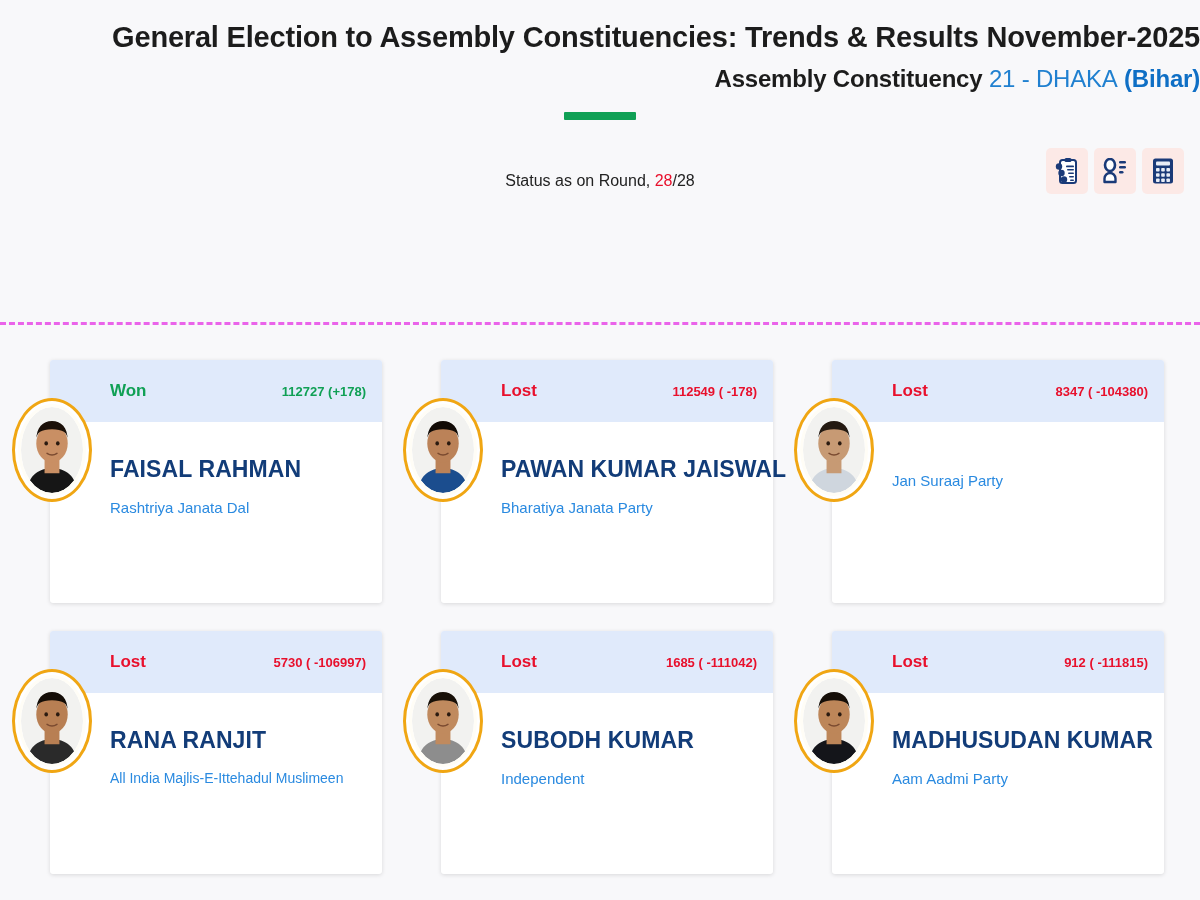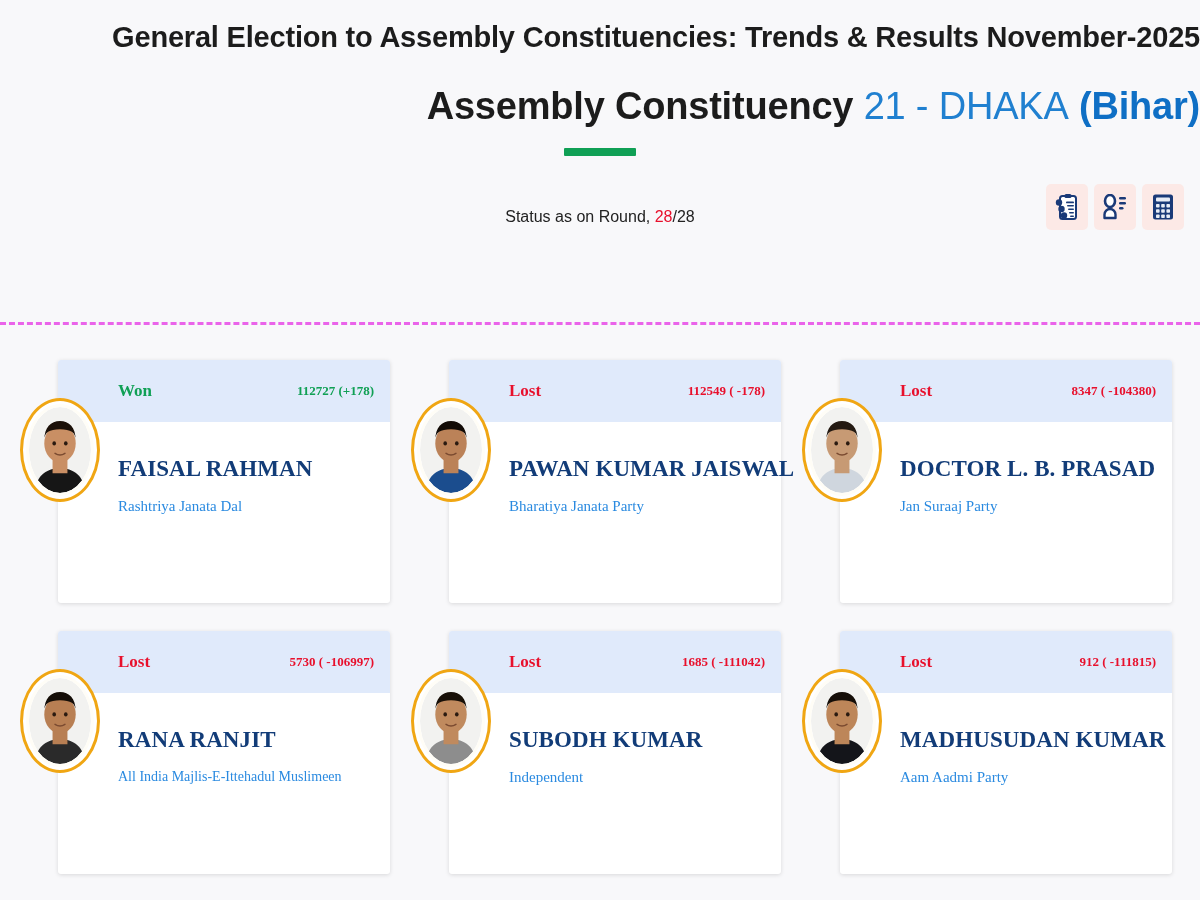--- a/index.html
+++ b/index.html
@@ -11,22 +11,22 @@
   }
   .page { position: relative; width: 1200px; height: 900px; }
 
   
   .header { padding-top: 18px; text-align: right; }
   .title-line1 {
     font-size: 29px; font-weight: 700; color: #1c1c1c;
     letter-spacing: -0.2px; line-height: 1.35;
   }
   .title-line2 {
-    font-size: 38px; font-weight: 700; color: #1c1c1c;
-    letter-spacing: -0.2px; line-height: 1.35; margin-top: 24px;
+    font-size: 24px; font-weight: 700; color: #1c1c1c;
+    letter-spacing: -0.2px; line-height: 1.35; margin-top: 6px;
   }
   .ac-code { color: #2080d0; font-weight: 500; }
   .state { color: #0f6fc5; font-weight: 700; }
   .green-underline {
     width: 72px; height: 8px; background: #10a055;
     margin: 16px auto 0; border-radius: 1px;
   }
 
   
   .status-row {
@@ -52,21 +52,21 @@
   
   .divider {
     position: absolute; left: 0; right: 0; top: 322px;
     height: 0; border-top: 3px dashed #e84be8; opacity: .85;
   }
 
   
   .grid {
     position: absolute; top: 360px; left: 0; width: 1076px;
     display: grid; grid-template-columns: repeat(3, 388px);
-    column-gap: 3px; row-gap: 28px; padding-left: 20px; font-family: Liberation Serif, serif;
+    column-gap: 3px; row-gap: 28px; padding-left: 12px;
   }
   .card {
     position: relative; width: 332px; margin-left: 38px;
     background: #ffffff; border-radius: 3px;
     box-shadow: 0 1px 4px rgba(0,0,0,.13);
     height: 243px; overflow: visible;
   }
   .card-head {
     background: #e0eafb; height: 62px; border-radius: 3px 3px 0 0;
     display: flex; align-items: center; justify-content: space-between;
@@ -248,21 +248,20 @@
             <path d="M34 56q6 4 12 0" stroke="#7a4a30" stroke-width="1.8" fill="none" stroke-linecap="round"></path>
           </svg>
         </div>
       </div>
     </div>
     <div class="card-head">
       <span class="status-label status-lost">Lost</span>
       <span class="votes votes-lost">8347 ( -104380)</span>
     </div>
     <div class="card-body">
-      <div class="cand-name">DOCTOR L. B. PRASAD</div>
       <div class="cand-party">Jan Suraaj Party</div>
     </div>
       </div>
       <div class="card">
     <div class="avatar">
       <div class="ring">
         <div class="photo">
           <svg viewBox="0 0 80 104" preserveAspectRatio="xMidYMid slice">
             <rect width="80" height="104" fill="#f2f2f0"></rect>
             <path d="M10 104c0-20 13-30 30-30s30 10 30 30z" fill="#2a2a2a"></path>

